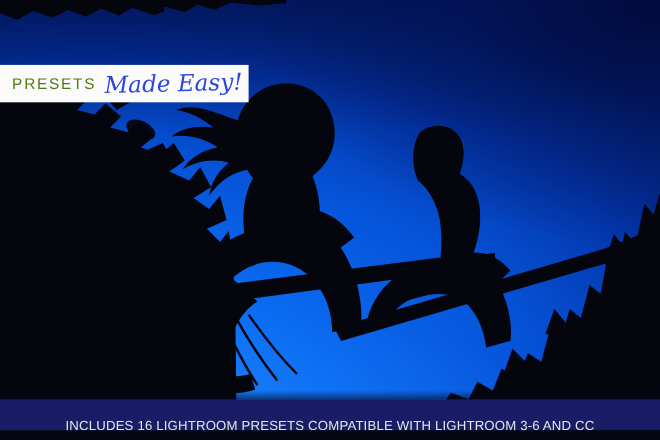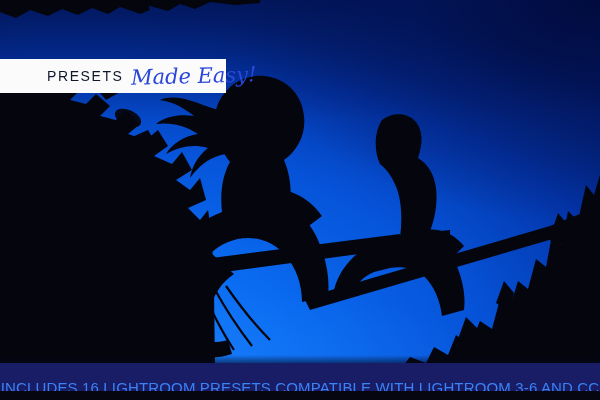--- a/index.html
+++ b/index.html
@@ -75,27 +75,26 @@
     top: 59px;
     width: 226px;
     height: 34px;
     background: #fbfbfb;
     display: flex;
     align-items: center;
     padding-left: 11px;
     box-sizing: border-box;
   }
   .sub-presets {
-    color: #0f172a;
+    color: #4d7c0f;
     font-family: "Liberation Sans", sans-serif;
     font-weight: 400;
     font-size: 14px;
     letter-spacing: 1.6px;
     white-space: nowrap;
-    margin-left: 36px;
   }
   .sub-script {
     color: #2b46d8;
     font-family: "DejaVu Serif", serif;
     font-style: italic;
     font-weight: 400;
     font-size: 21px;
     letter-spacing: 0px;
     margin-left: 7px;
     white-space: nowrap;
@@ -108,24 +107,24 @@
     left: 0;
     right: 0;
     top: 363px;
     height: 28px;
     background: #181d66;
     display: flex;
     align-items: center;
     justify-content: center;
   }
   .bottom-banner-text {
-    color: #3b82f6;
+    color: #e5e5e5;
     font-family: "Liberation Sans", sans-serif;
     font-weight: 400;
-    font-size: 15px;
+    font-size: 12px;
     letter-spacing: 0.15px;
     white-space: nowrap;
     margin-top: 20px;
   }
   .banner-bottom-fill {
     position: absolute;
     left: 0; right: 0;
     top: 391px;
     bottom: 0;
     background: #05060f;

